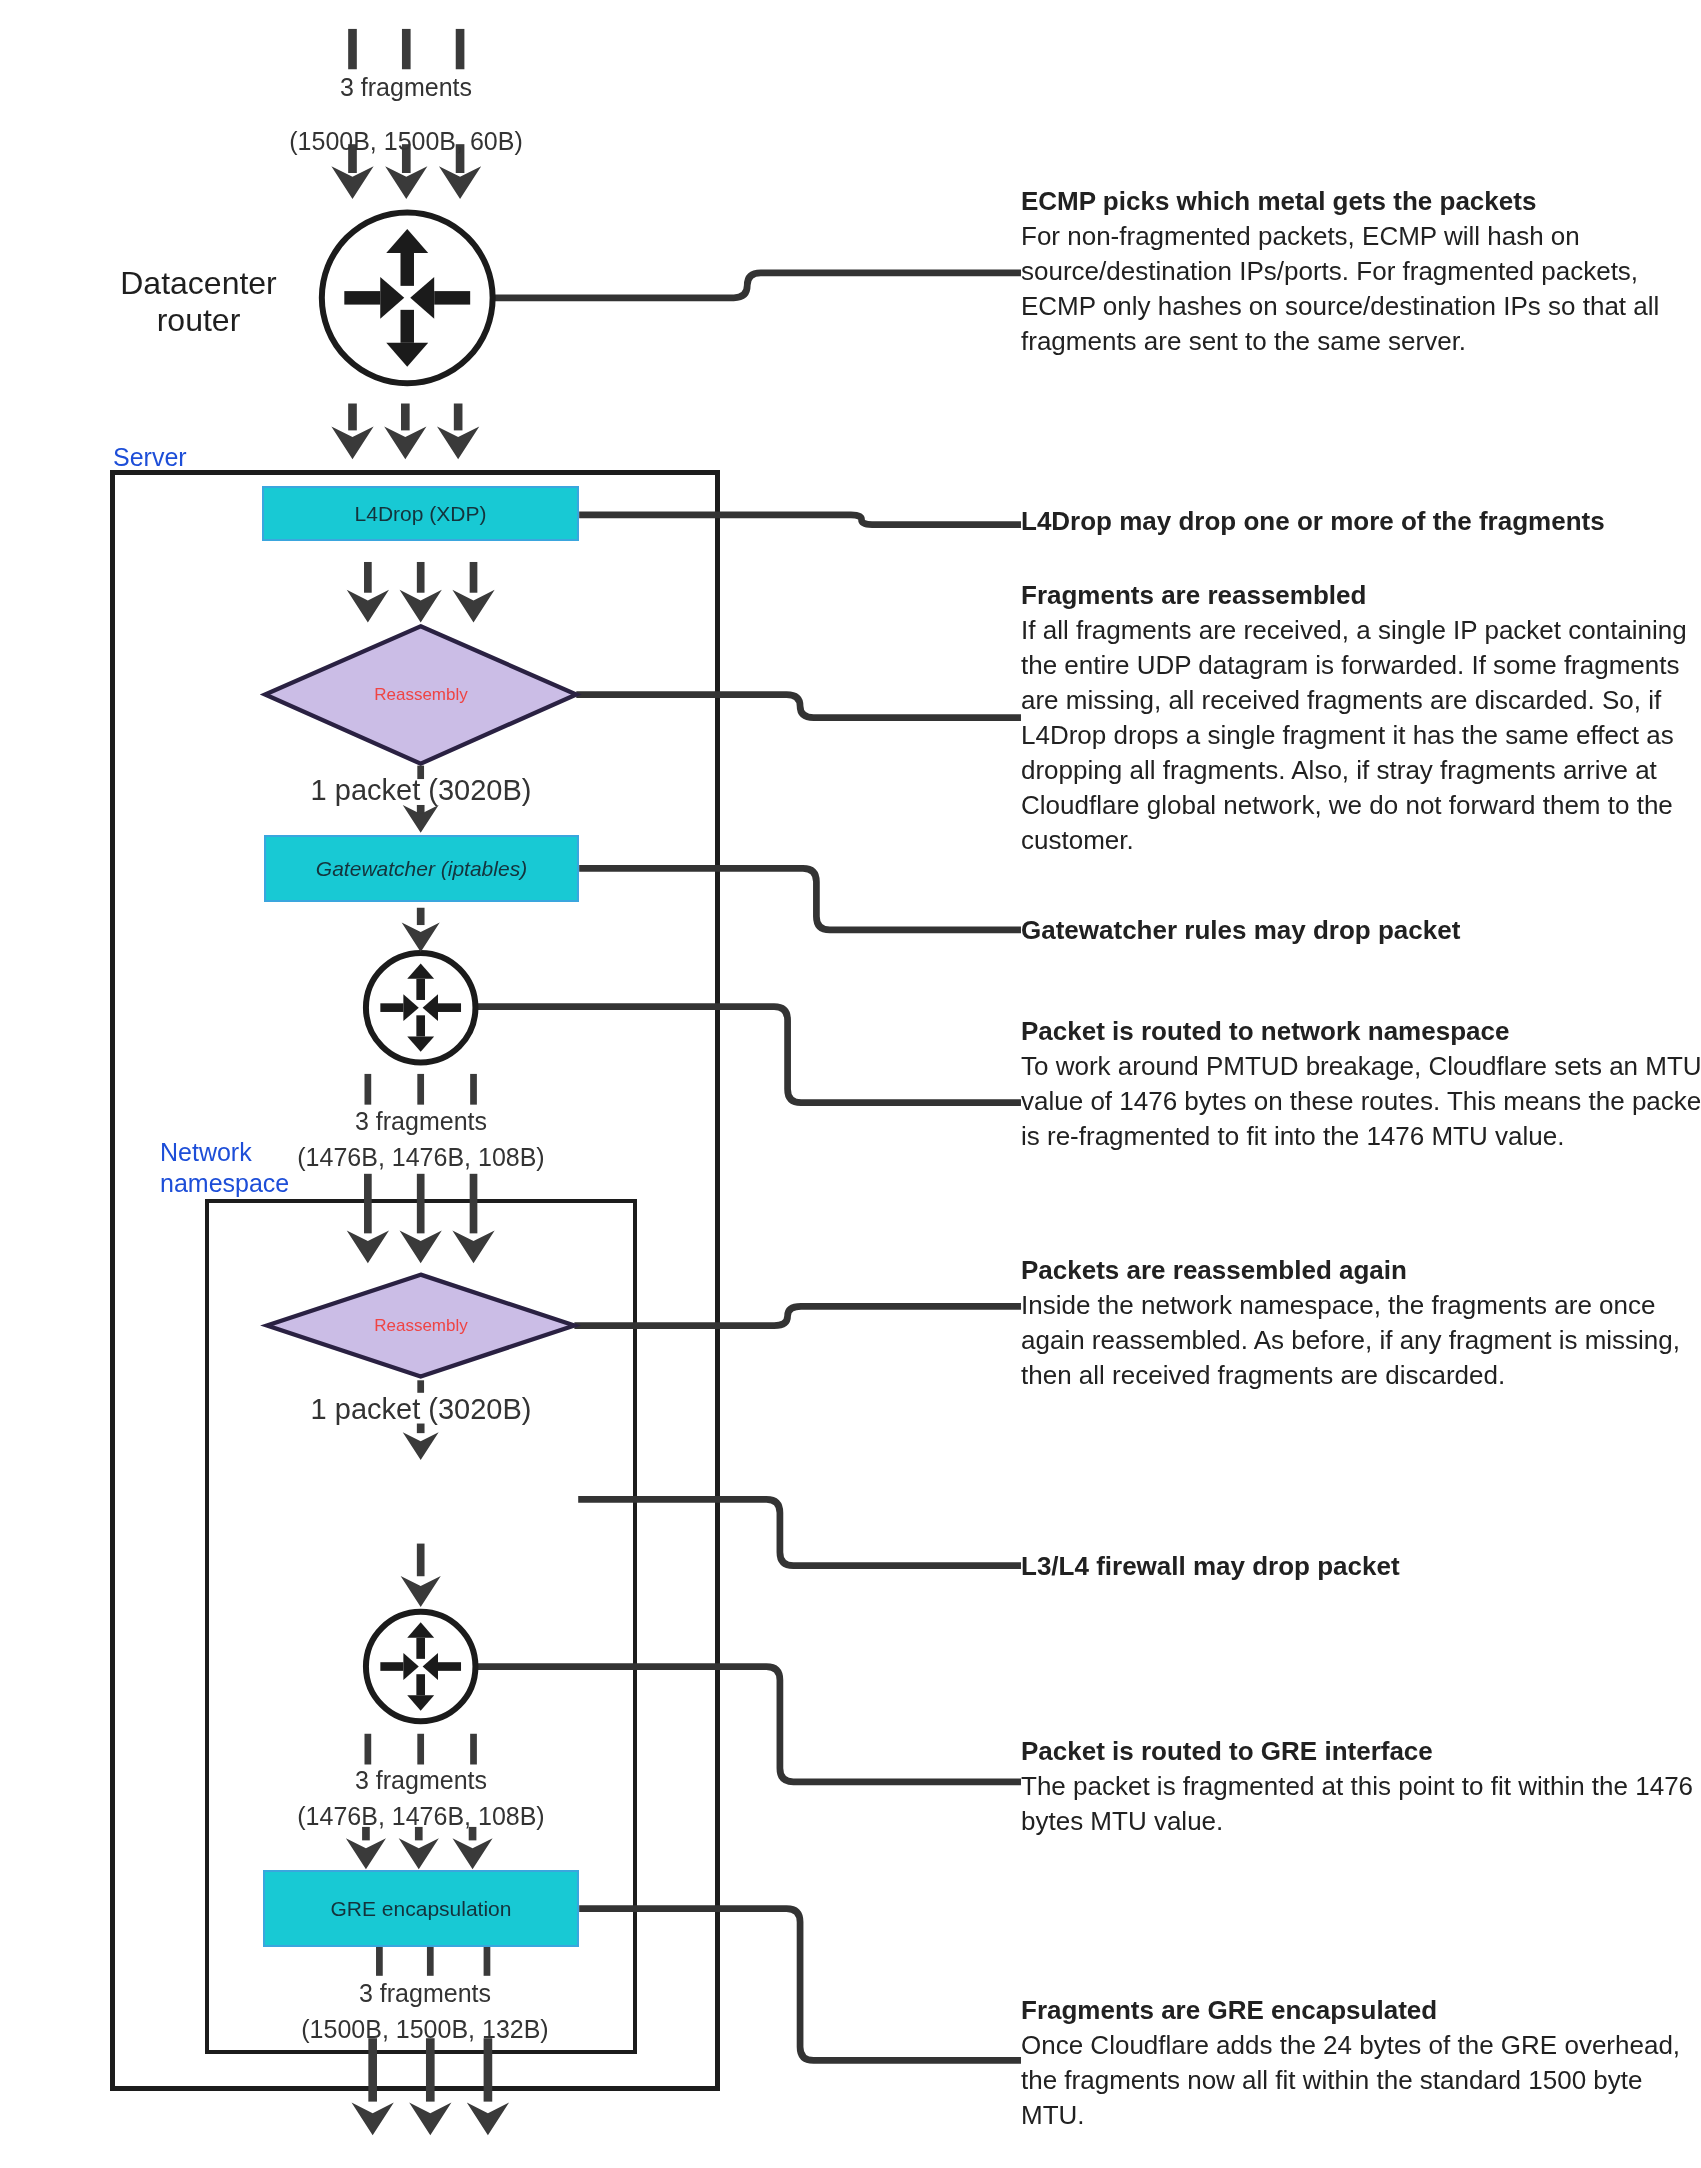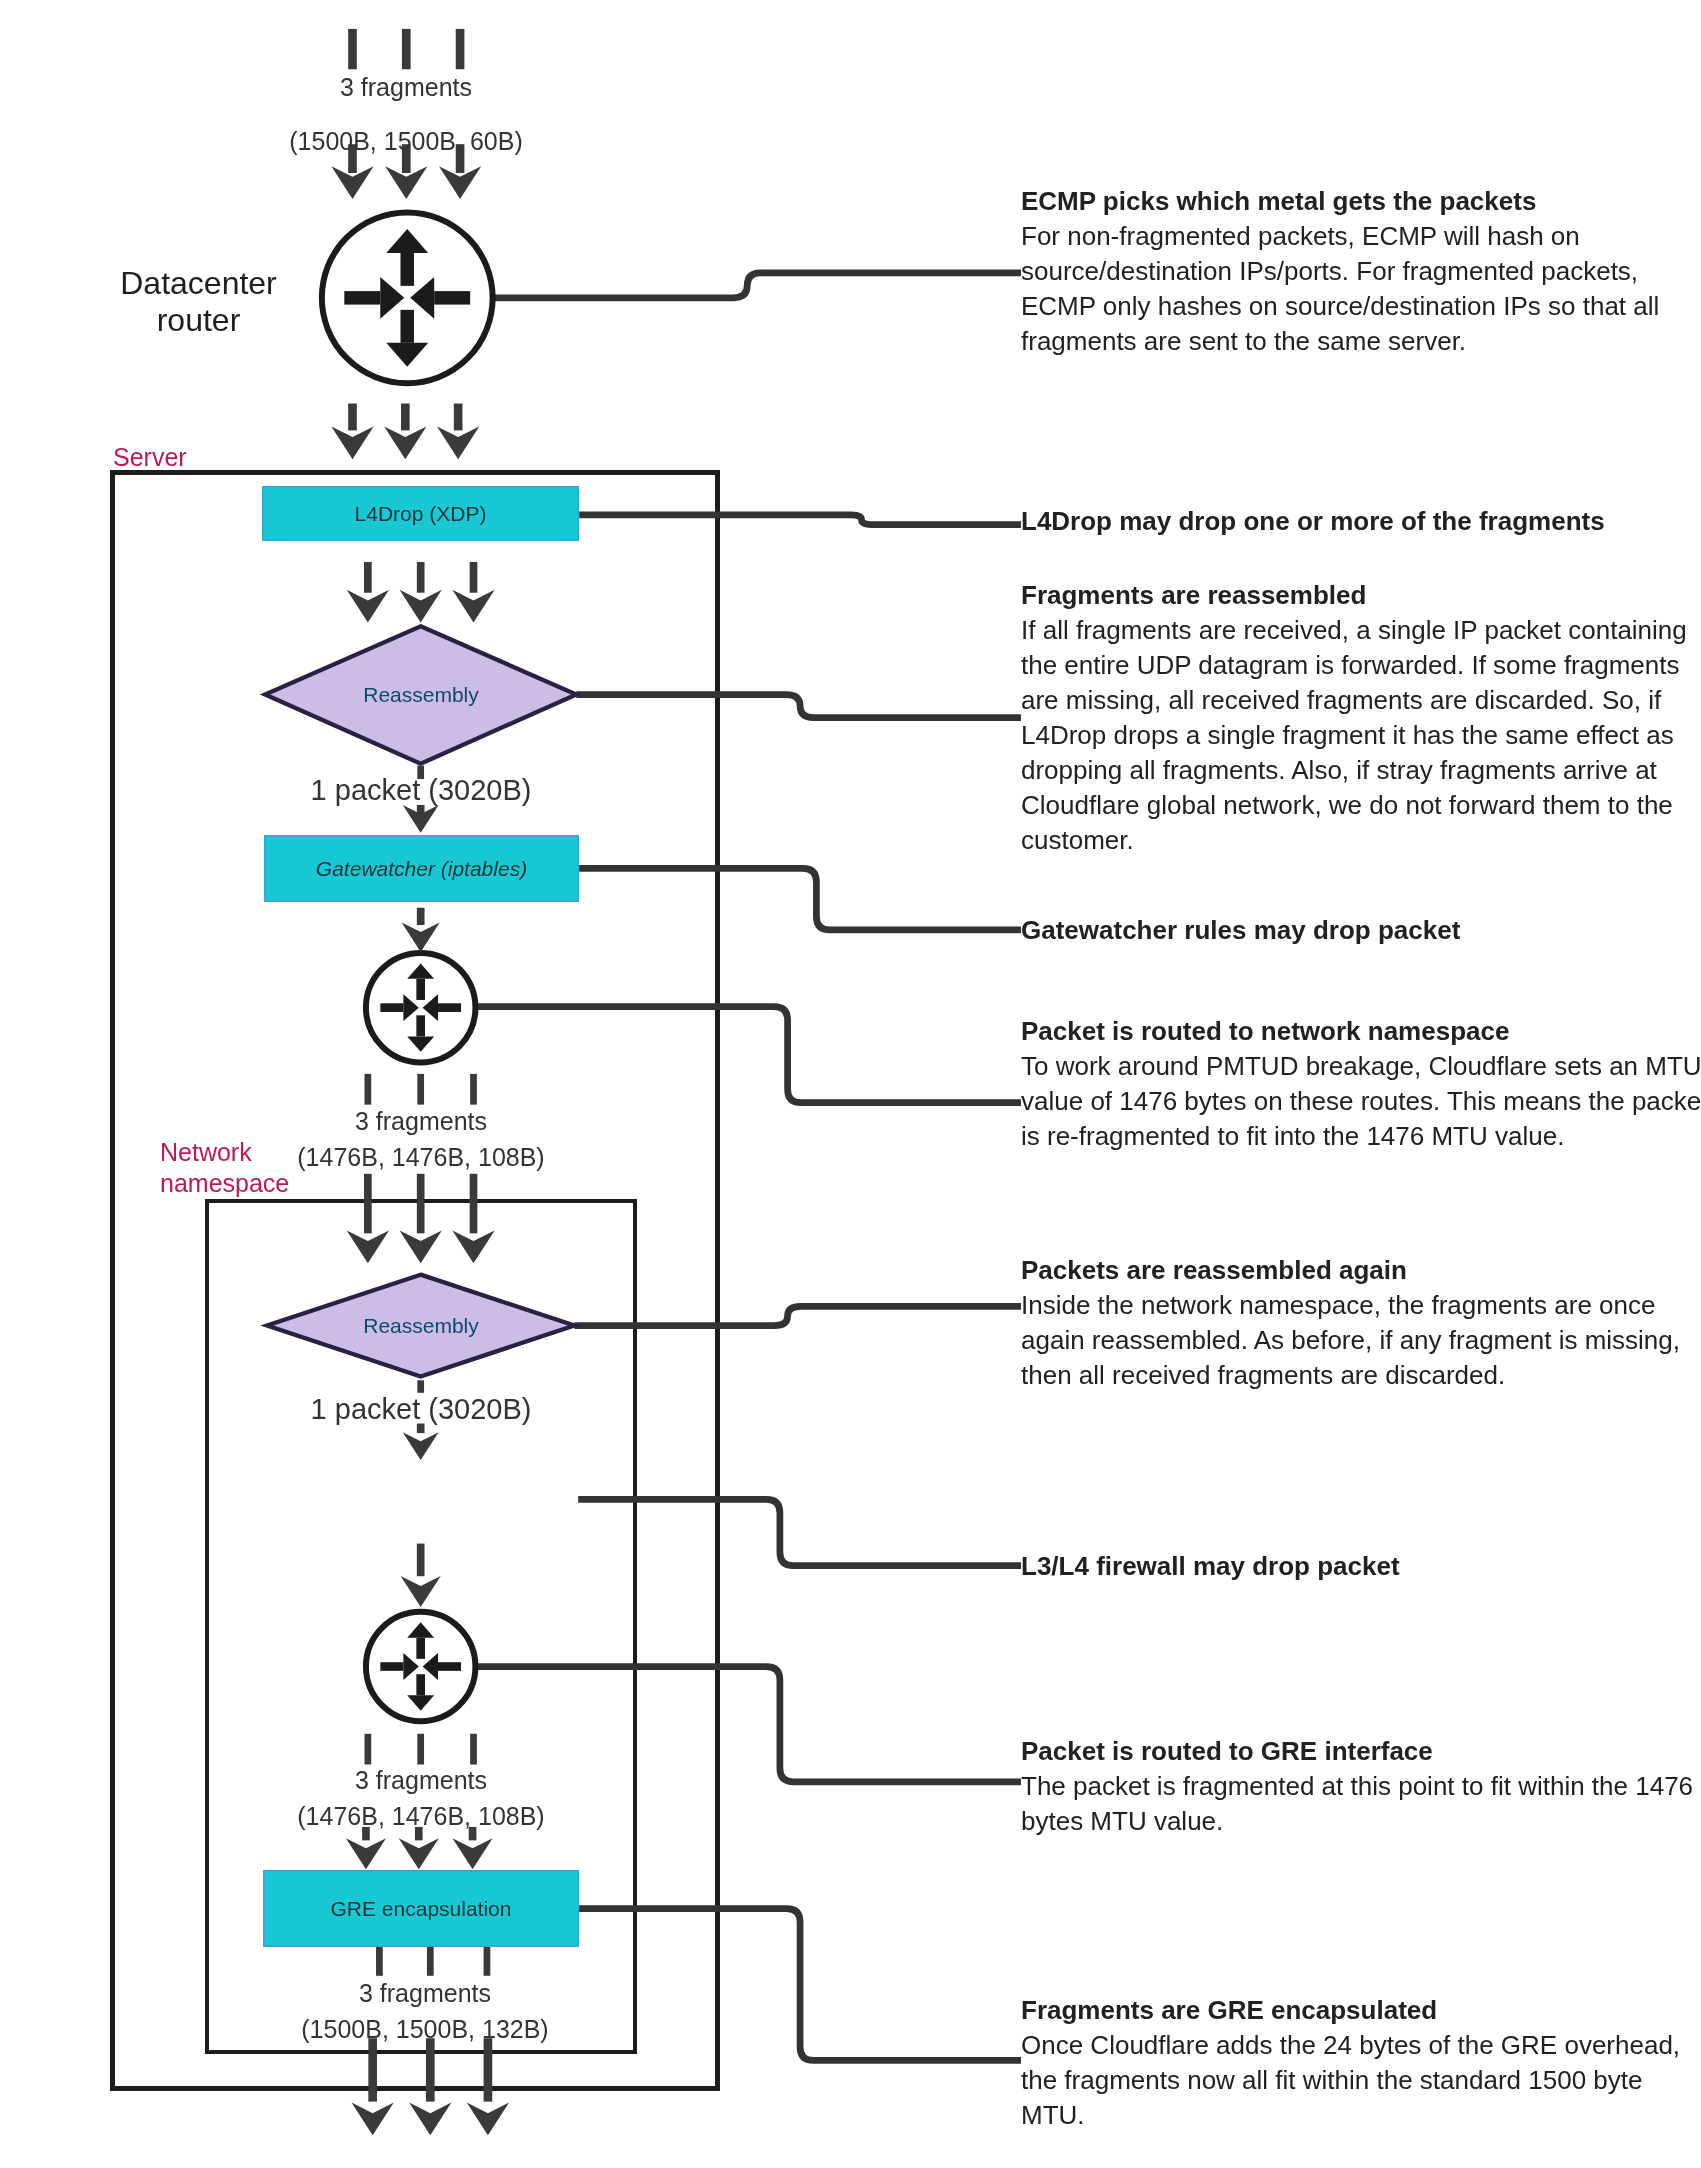--- a/index.html
+++ b/index.html
@@ -8,24 +8,24 @@
     font-family:"Liberation Sans","DejaVu Sans",sans-serif;color:#1f1f1f;
   }
   .lbl{position:absolute;transform:translate(-50%,-50%);white-space:nowrap;color:#2b2b2b;}
   .box{
     position:absolute;background:#18c9d4;border:2.9px solid #3aa6de;
     display:flex;flex-direction:column;align-items:center;justify-content:center;
     font-size:21px;color:#14333c;text-align:center;box-sizing:border-box;line-height:29px;
   }
   .frame{position:absolute;border:5.8px solid #1c1c1c;box-sizing:border-box;background:transparent;}
   .frame.inner{border-width:4.8px;}
-  .frame-lbl{position:absolute;font-size:25px;color:#be185d;}
+  .frame-lbl{position:absolute;font-size:25px;color:#1d4ed8;}
   .packet-lbl{font-size:29px;color:#333;}
   .frag-lbl{font-size:25px;color:#333;}
-  .diamond-lbl{font-size:21px;color:#0c4a6e;}
+  .diamond-lbl{font-size:17px;color:#ef4444;}
   .ann{position:absolute;left:1021px;width:692px;font-size:26px;line-height:35px;color:#212121;}
   .ann-h{font-weight:bold;}
   svg{position:absolute;left:0;top:0;}
   .dc-lbl{position:absolute;font-size:32px;line-height:37px;text-align:center;color:#1f1f1f;}
 </style>
 </head>
 <body>
 
 <div id="canvas">
 

